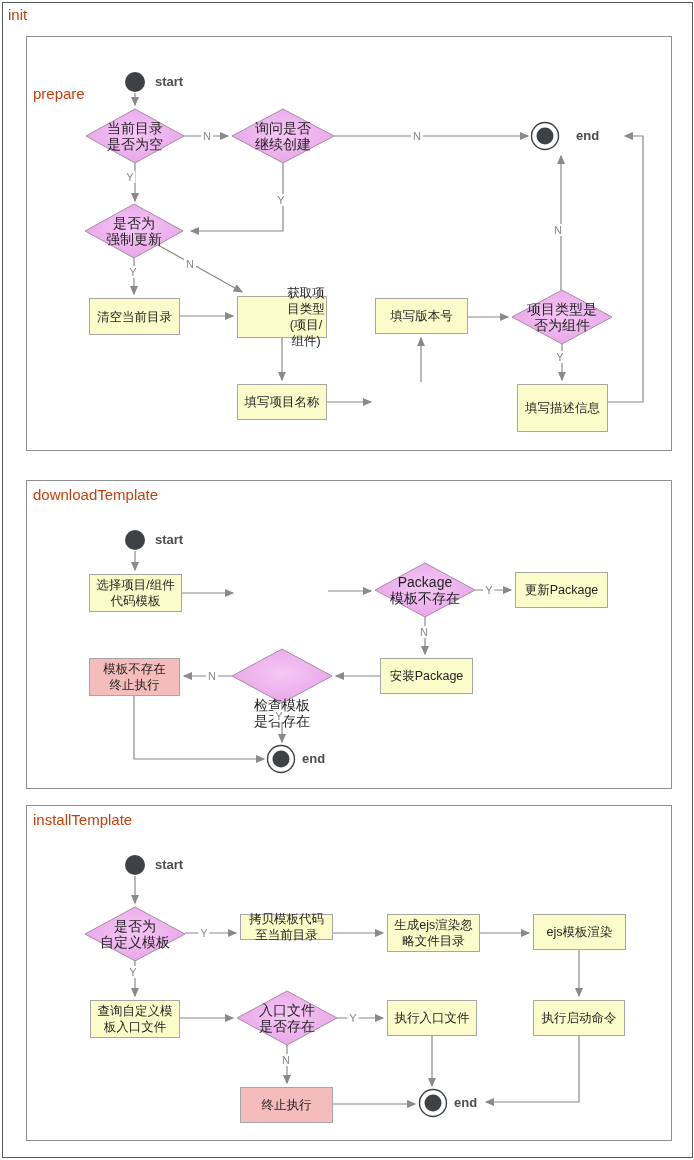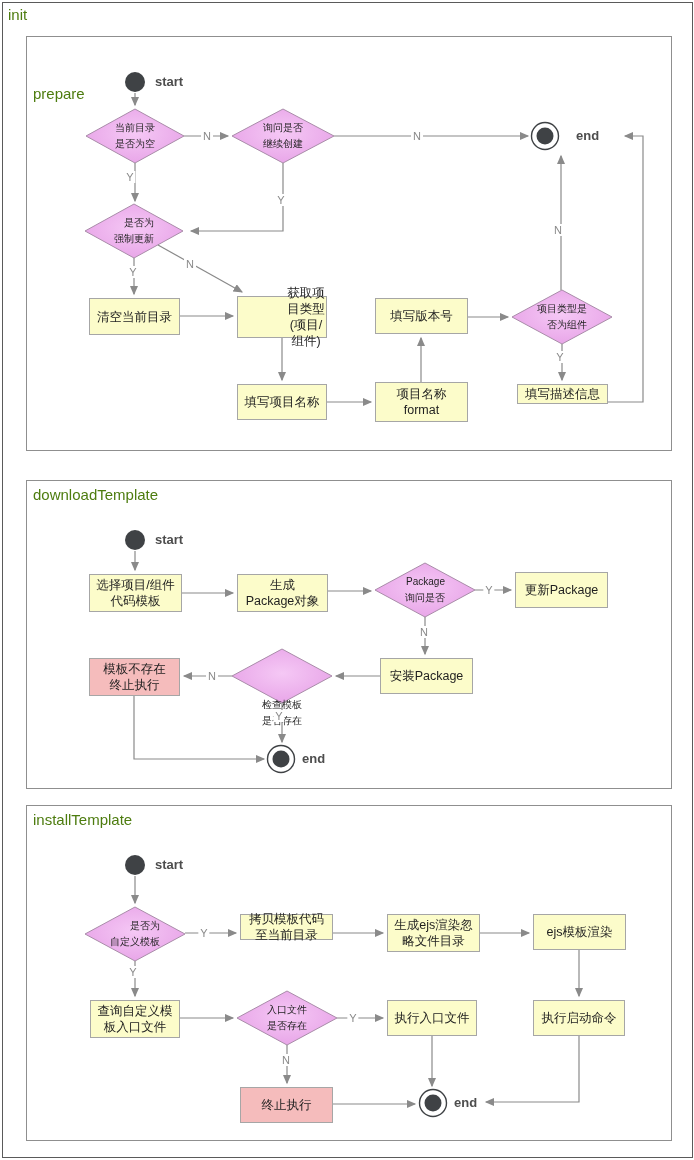--- a/index.html
+++ b/index.html
@@ -8,28 +8,28 @@
     --error-fill:#f5bcbc; --line:#8a8a8a; --terminal-fill:#3f4245;
     --text:#1f1f1f; --section-border:#8f8f8f; --outer-border:#5a5a5a;
   }
   html,body{margin:0;padding:0;background:#fff;}
   .canvas{position:relative;width:694px;height:1160px;background:#fff;
           font-family:"Liberation Sans","DejaVu Sans",sans-serif;overflow:hidden;}
   .canvas svg{position:absolute;left:0;top:0;z-index:1;}
   .outer-box{position:absolute;left:2px;top:2px;width:689px;height:1154px;
              border:1.5px solid var(--outer-border);z-index:0;}
   .section-box{position:absolute;border:1px solid var(--section-border);background:transparent;z-index:0;}
-  .sec-title{position:absolute;font-size:15px;color:#4d7c0f;z-index:3;}
+  .sec-title{position:absolute;font-size:15px;color:#c2410c;z-index:3;}
   .node{position:absolute;box-sizing:border-box;background:var(--process-fill);
         border:1px solid var(--process-border);display:flex;align-items:center;justify-content:center;
         text-align:center;font-size:12.5px;line-height:16px;color:var(--text);
         white-space:pre-line;z-index:2;}
   .node.error{background:var(--error-fill);}
-  .dtext{position:absolute;display:flex;align-items:center;justify-content:center;text-align:right;
-         font-size:10px;line-height:16px;color:var(--text);white-space:pre-line;z-index:2;}
+  .dtext{position:absolute;display:flex;align-items:center;justify-content:center;text-align:center;
+         font-size:14px;line-height:16px;color:var(--text);white-space:pre-line;z-index:2;}
   .elabel{position:absolute;transform:translate(-50%,-50%);font-size:11px;color:var(--line);
           background:#fff;padding:0 2px;z-index:2;}
   .tlabel{position:absolute;font-size:13px;font-weight:bold;color:#4d4d4d;height:18px;
           line-height:18px;z-index:2;}
   .edge{stroke:var(--line);fill:none;stroke-width:1.2;}
   .diamond{fill:url(#dgrad);stroke:var(--decision-border);stroke-width:1;}
   .start-dot{fill:var(--terminal-fill);}
   .end-outer{fill:#fff;stroke:var(--terminal-fill);stroke-width:1.4;}
   .end-inner{fill:var(--terminal-fill);}
 </style>
@@ -117,45 +117,41 @@
     <path class="edge" marker-end="url(#ah)" d="M287,1045 L287,1083"></path>
     <path class="edge" marker-end="url(#ah)" d="M432,1036 L432,1086"></path>
     <path class="edge" marker-end="url(#ah)" d="M333,1104 L415,1104"></path>
     <path class="edge" marker-end="url(#ah)" d="M579,1036 L579,1102 L486,1102"></path>
   </svg>
 
   <div class="node" style="left:89px;top:298px;width:91px;height:37px;">清空当前目录</div>
   <div class="node" style="left:237px;top:296px;width:90px;height:42px;padding-left:48px;">获取项目类型
 (项目/组件)</div>
   <div class="node" style="left:237px;top:384px;width:90px;height:36px;">填写项目名称</div>
-  <div class="node" style="left:375px;top:382px;width:93px;height:40px;">项目名称
-format</div>
   <div class="node" style="left:375px;top:298px;width:93px;height:36px;">填写版本号</div>
-  <div class="node" style="left:517px;top:384px;width:91px;height:20px;">填写描述信息</div>
+  <div class="node" style="left:517px;top:384px;width:91px;height:48px;">填写描述信息</div>
 
   <div class="dtext" style="left:87px;top:116px;width:96px;height:40px;">当前目录
 是否为空</div>
   <div class="dtext" style="left:235px;top:116px;width:96px;height:40px;">询问是否
 继续创建</div>
   <div class="dtext" style="left:86px;top:211px;width:96px;height:40px;">是否为
 强制更新</div>
   <div class="dtext" style="left:514px;top:297px;width:96px;height:40px;">项目类型是
 否为组件</div>
 
   <div class="node" style="left:89px;top:574px;width:93px;height:38px;">选择项目/组件
 代码模板</div>
-  <div class="node" style="left:237px;top:574px;width:91px;height:38px;">生成
-Package对象</div>
   <div class="node" style="left:515px;top:572px;width:93px;height:36px;">更新Package</div>
   <div class="node" style="left:380px;top:658px;width:93px;height:36px;">安装Package</div>
   <div class="node error" style="left:89px;top:658px;width:91px;height:38px;">模板不存在
 终止执行</div>
 
   <div class="dtext" style="left:377px;top:570px;width:96px;height:40px;">Package
-询问是否</div>
+模板不存在</div>
   <div class="dtext" style="left:234px;top:656px;width:96px;height:40px;margin-top:37px;">检查模板
 是否存在</div>
 
   <div class="node" style="left:240px;top:914px;width:93px;height:26px;">拷贝模板代码
 至当前目录</div>
   <div class="node" style="left:387px;top:914px;width:93px;height:38px;">生成ejs渲染忽
 略文件目录</div>
   <div class="node" style="left:533px;top:914px;width:93px;height:36px;">ejs模板渲染</div>
   <div class="node" style="left:533px;top:1000px;width:92px;height:36px;">执行启动命令</div>
   <div class="node" style="left:90px;top:1000px;width:90px;height:38px;">查询自定义模

